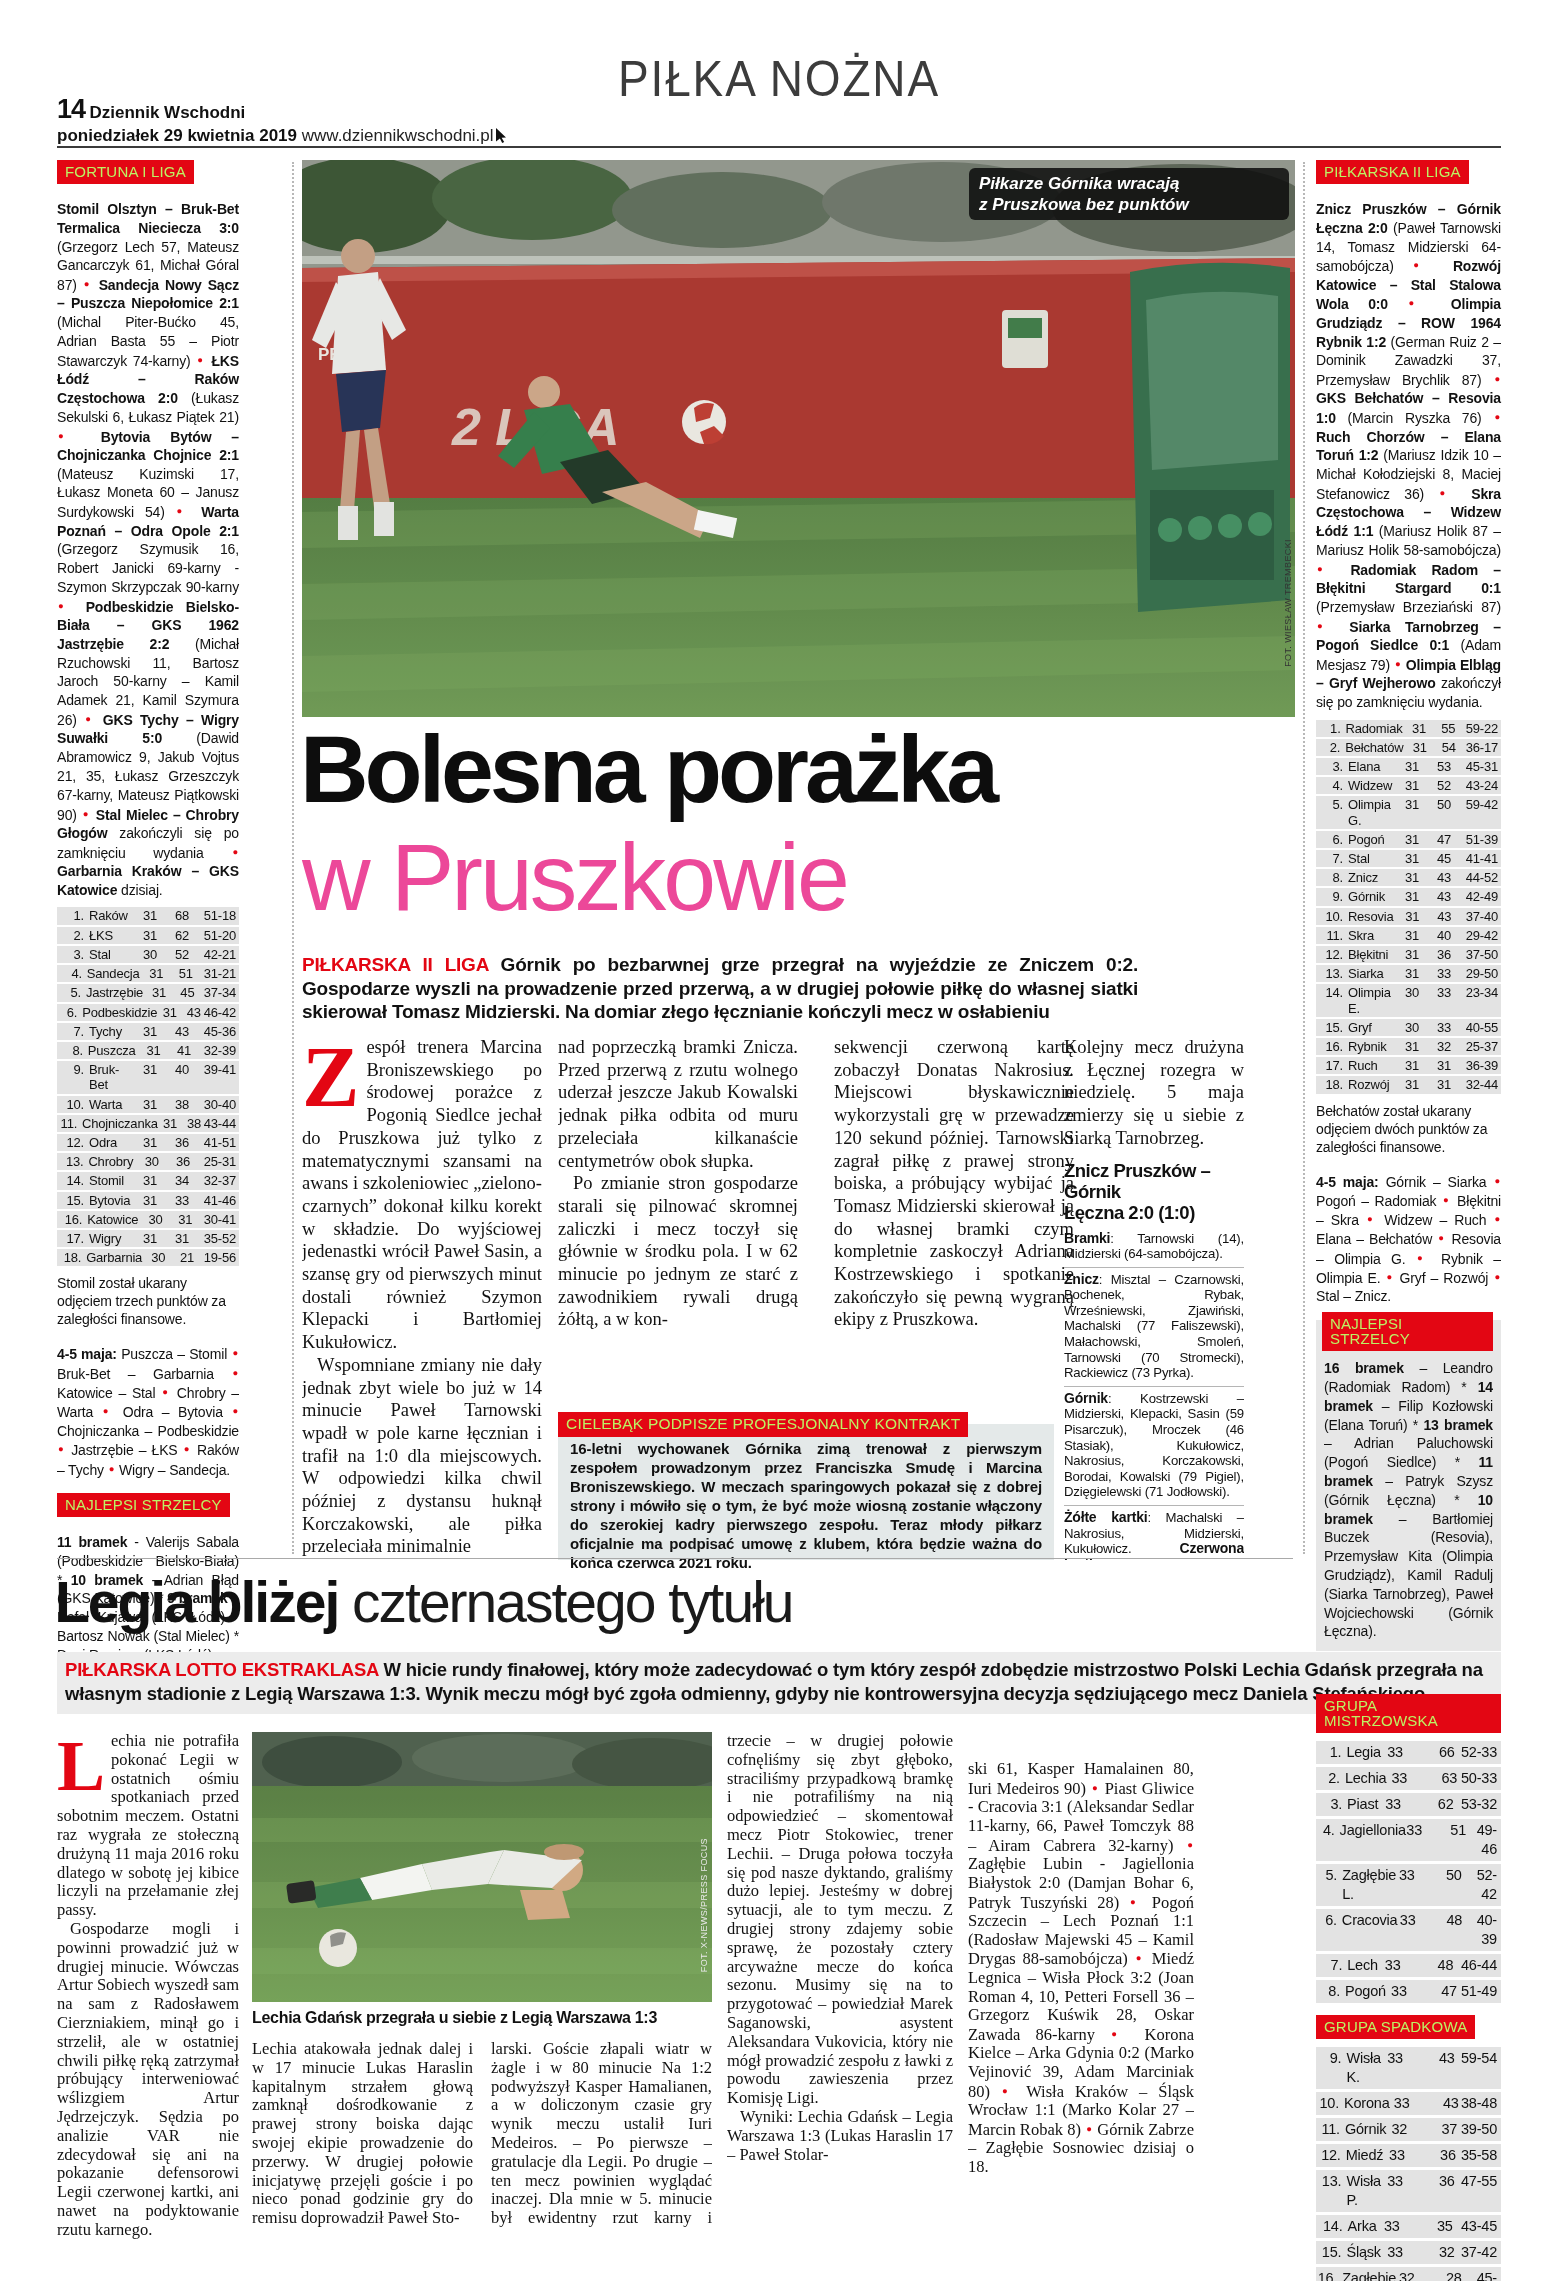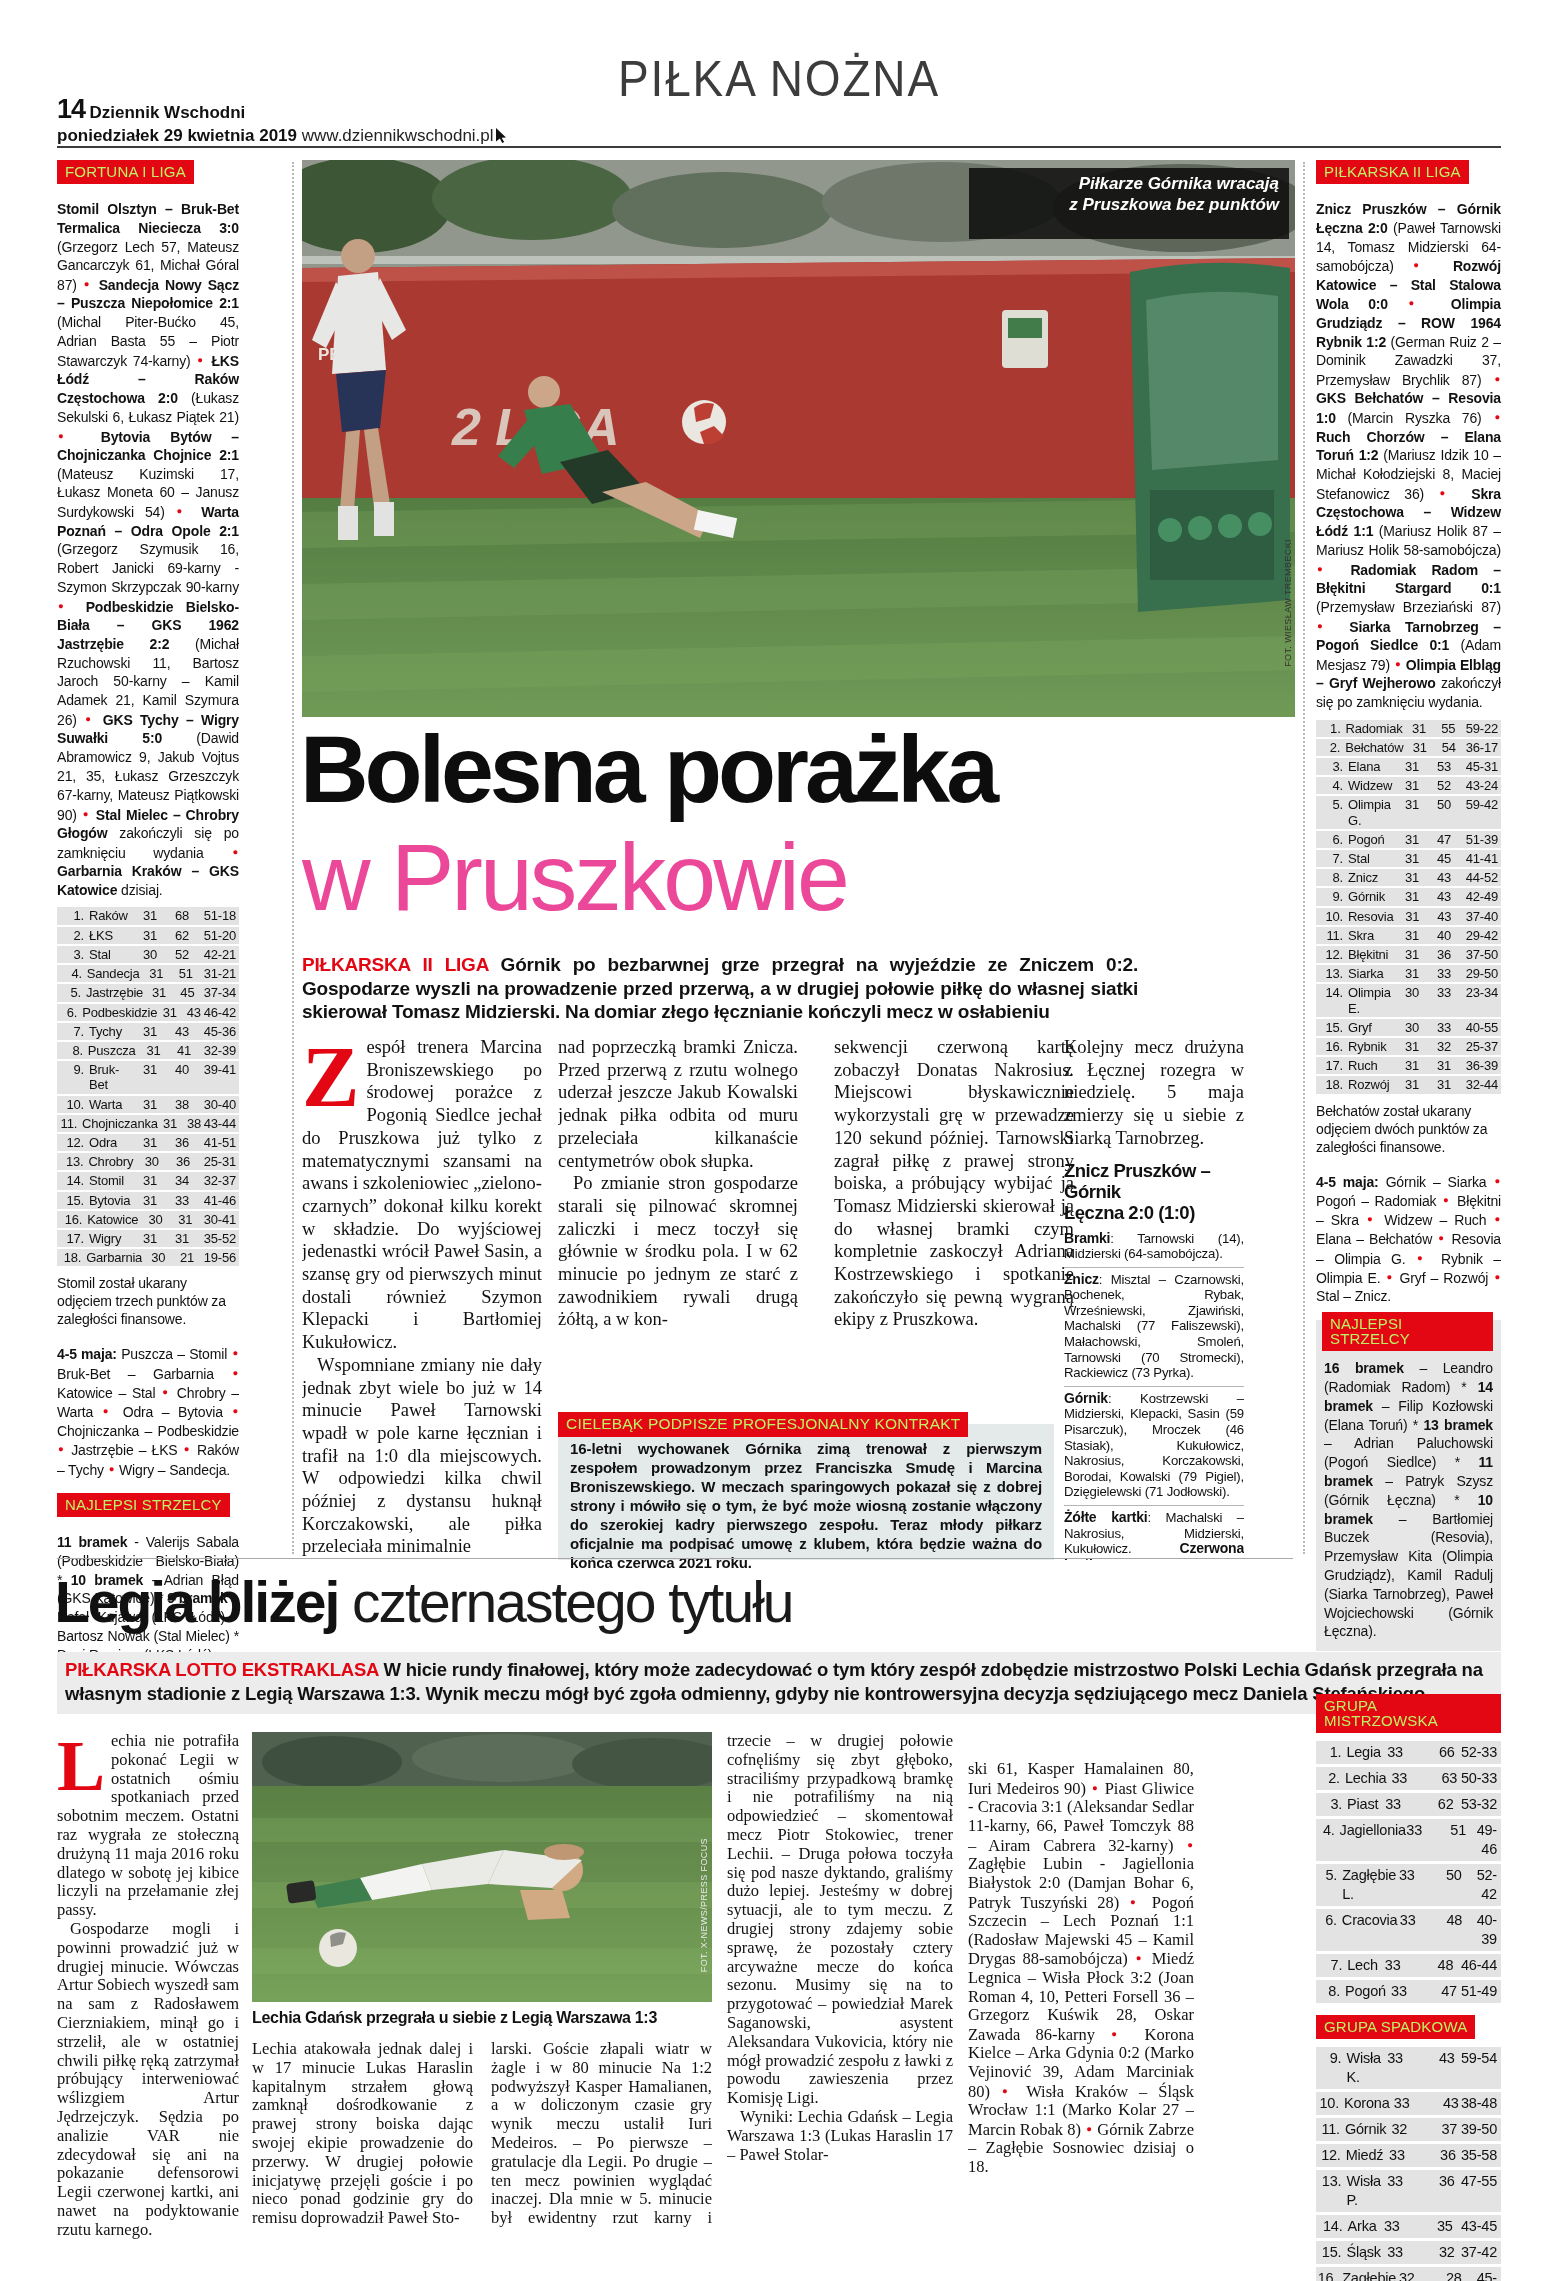--- a/index.html
+++ b/index.html
@@ -44,21 +44,21 @@
   .sidebar-top{position:absolute;left:1316px;top:160px;width:185px;}
   .sidebar-bottom{position:absolute;left:1316px;top:1694px;width:185px;}
   .scorers-box{background:#e7e7e7;padding:8px 8px 10px;margin-top:14px;}
   .scorers-box .red-label{margin:-16px 0 8px -2px;}
   .scorers{font-size:14px;line-height:18.8px;text-align:justify;letter-spacing:-.15px;}
   .scorers .rb{font-weight:bold;}
   
   .tphoto{position:absolute;left:302px;top:160px;width:993px;height:557px;overflow:hidden;}
   .pcaption{position:absolute;top:8px;right:6px;width:300px;background:rgba(12,12,12,.85);
             color:#fff;font-style:italic;font-weight:bold;font-size:17px;line-height:21px;
-            padding:5px 10px 24px;text-align:right;}
+            padding:5px 10px 5px;text-align:left;border-radius:6px;}
   .vcredit{position:absolute;writing-mode:vertical-rl;transform:rotate(180deg);
            font-size:9px;color:#333;letter-spacing:.4px;right:2px;bottom:50px;}
   .vcredit2{position:absolute;writing-mode:vertical-rl;transform:rotate(180deg);
            font-size:9px;color:#e9e9e9;letter-spacing:.4px;right:3px;bottom:30px;}
   
   .h1a{position:absolute;left:300px;top:722px;font-size:95px;font-weight:bold;
        letter-spacing:-4px;line-height:1;color:#0d0d0d;}
   .h1b{position:absolute;left:302px;top:830px;font-size:95px;font-weight:normal;
        letter-spacing:-3px;line-height:1;color:#ec4899;}
   .lead{position:absolute;left:302px;top:953px;width:836px;font-weight:bold;

